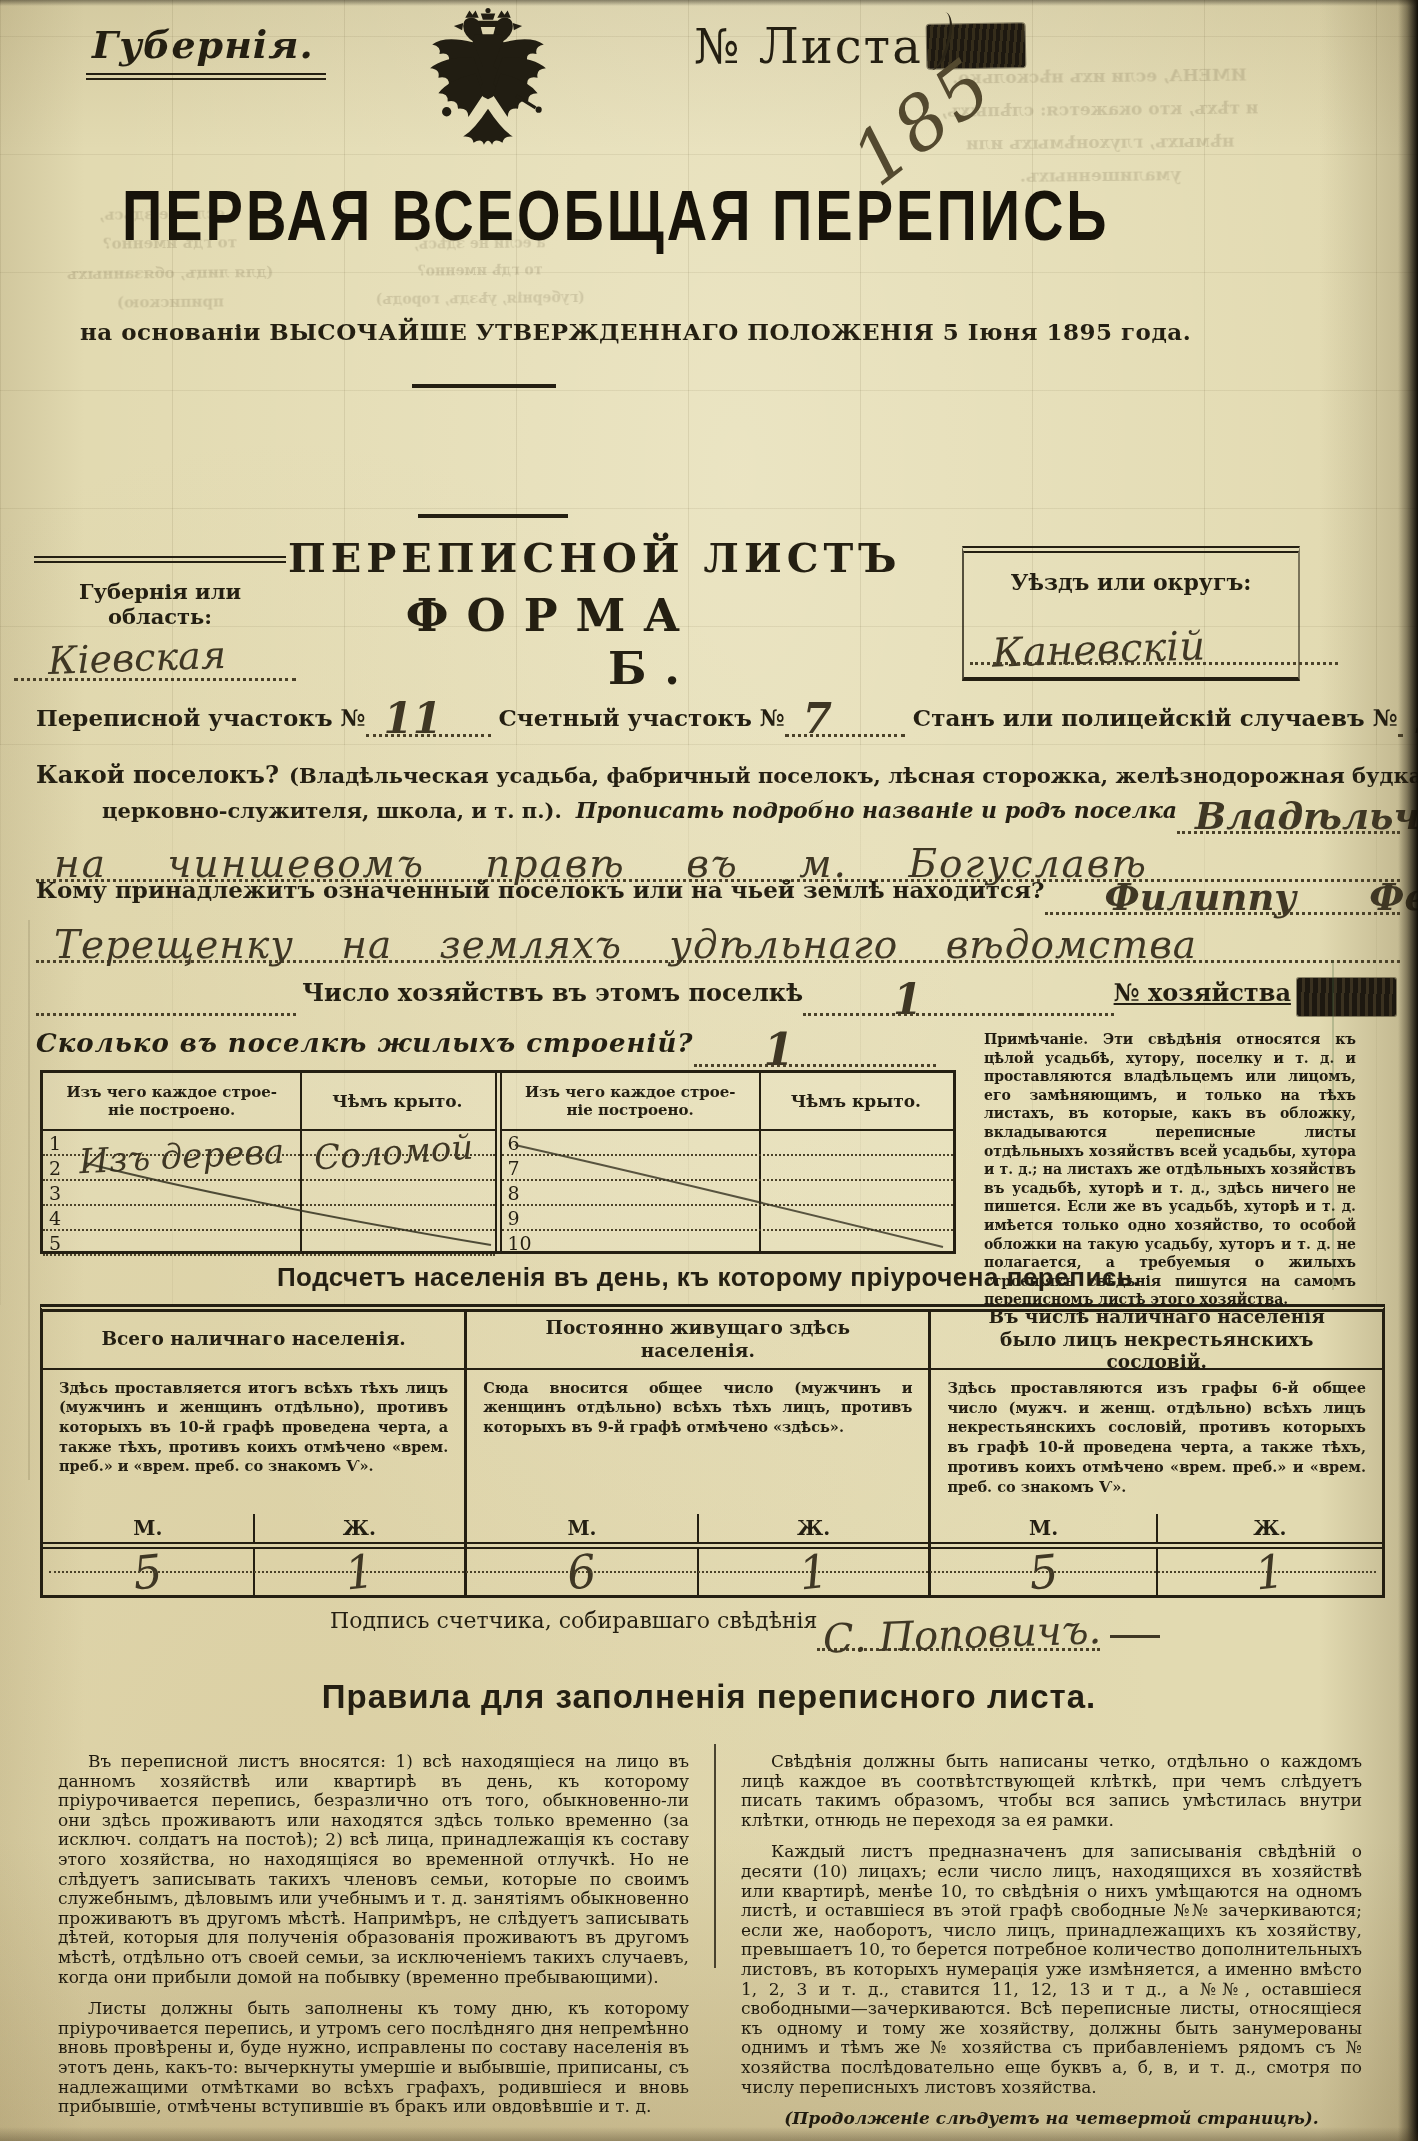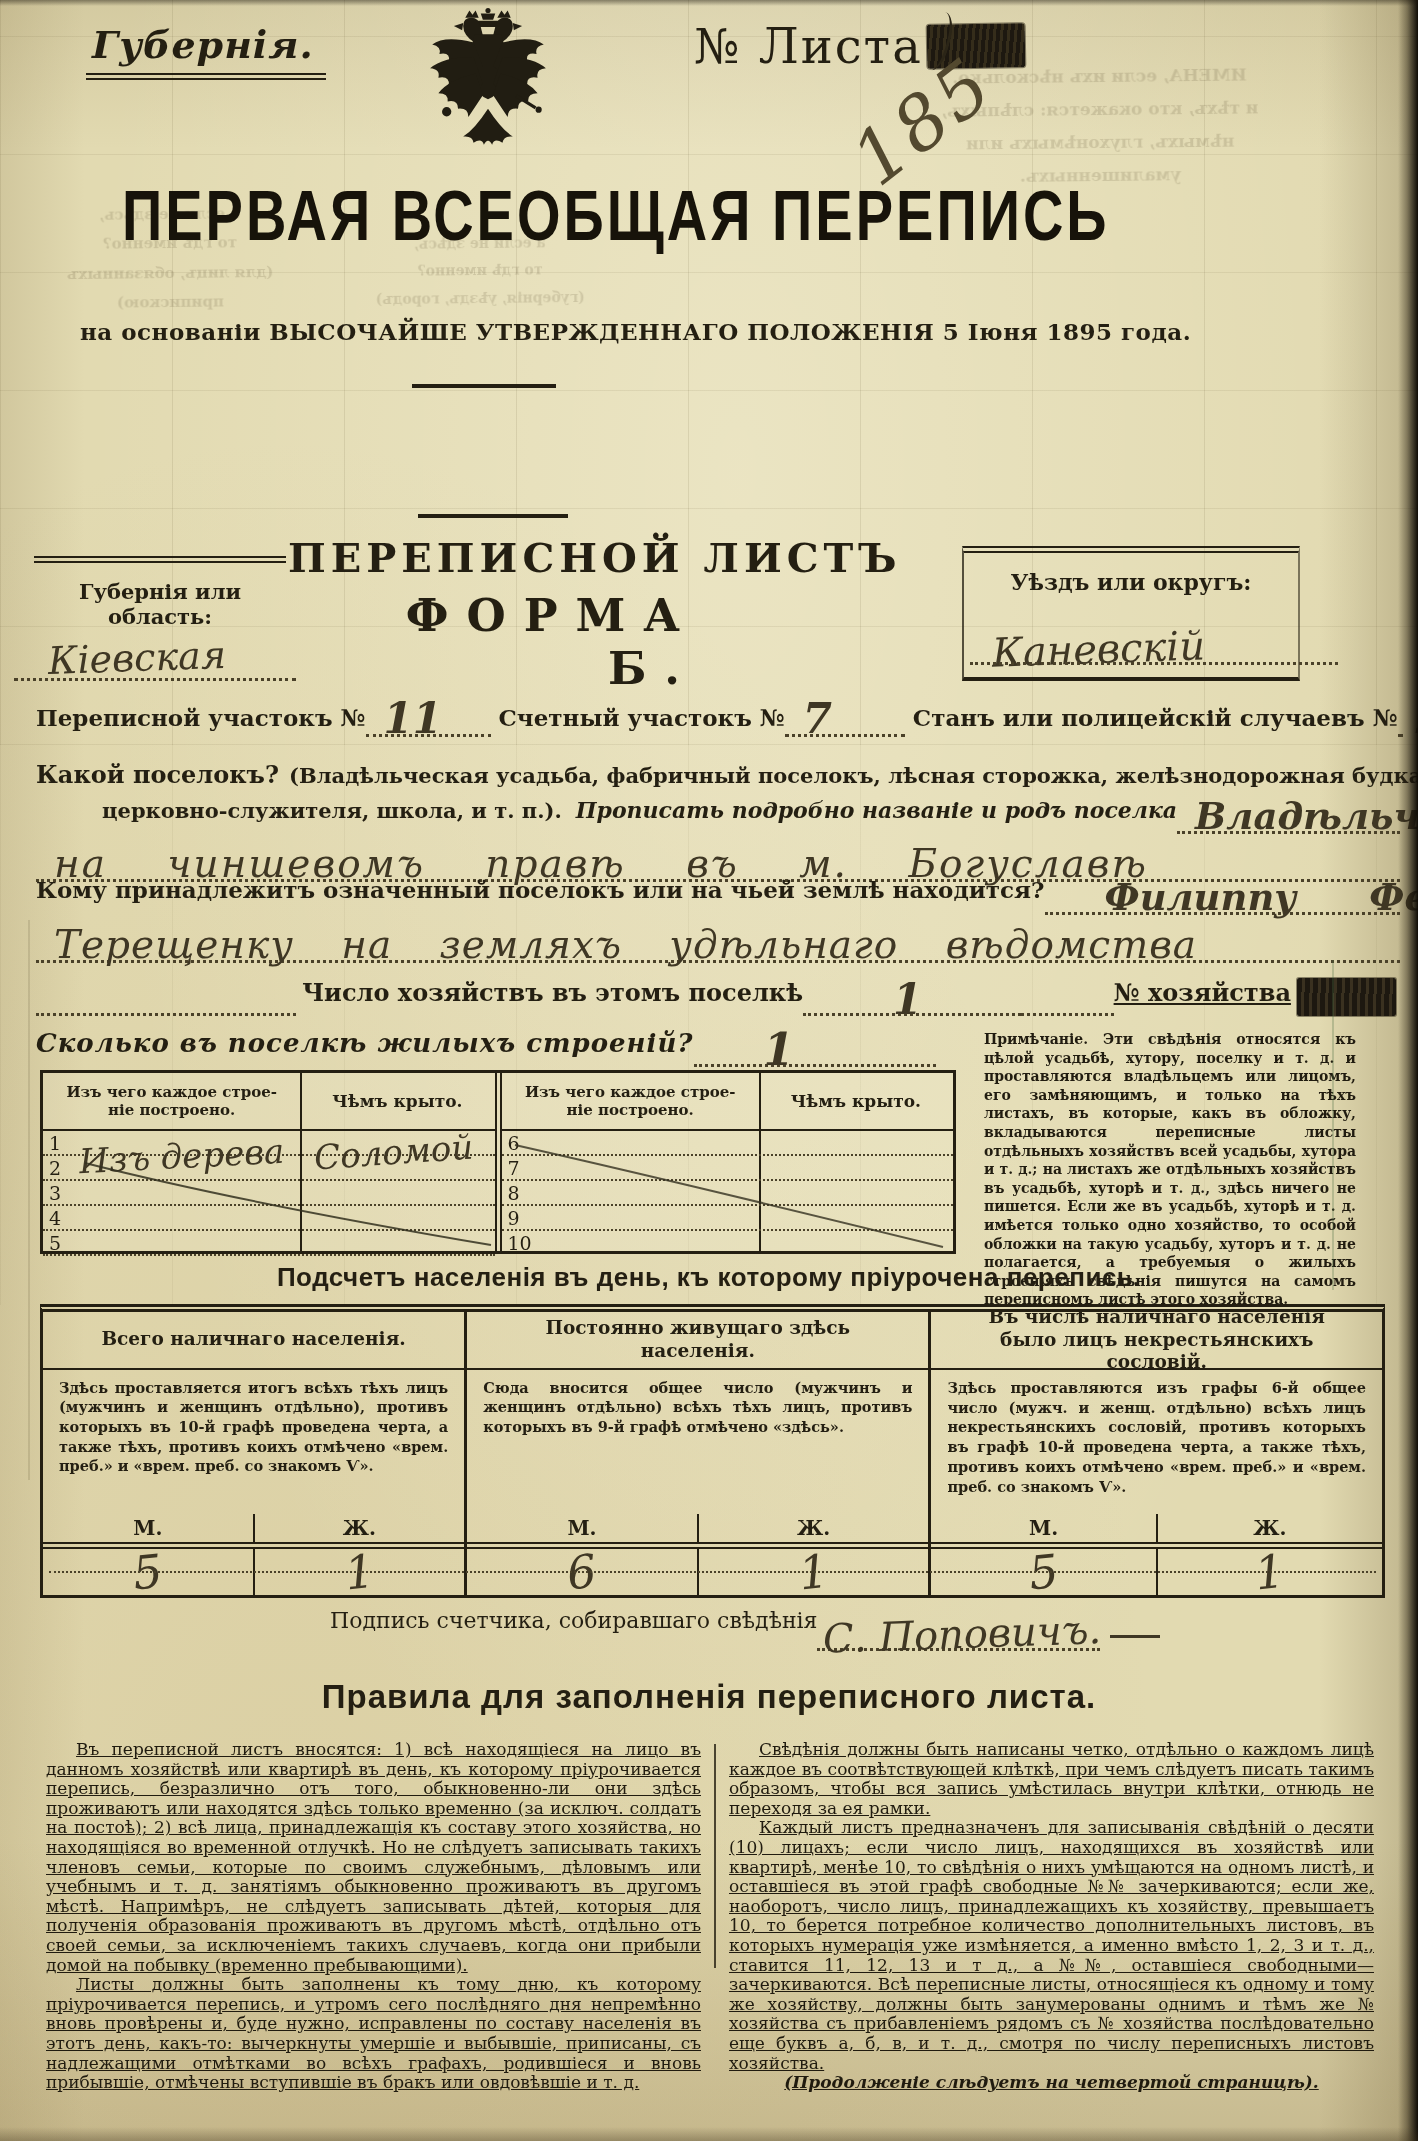--- a/index.html
+++ b/index.html
@@ -193,21 +193,21 @@
   .sig-row{left:330px;top:1608px;width:770px;font-size:22px;}
   .sig-row .fill{width:330px;height:40px;}
   .sig-row .fill-hw{font-size:40px;bottom:-6px;left:6px;transform:rotate(-2deg);}
   .sig-dash{position:absolute;right:-60px;bottom:10px;width:50px;border-top:3px solid var(--hw);}
 
   
   .rules-title{position:absolute;left:0;top:1678px;width:1418px;text-align:center;
     font-family:"Liberation Sans", sans-serif;font-weight:700;font-size:33px;letter-spacing:1px;}
   .rules{position:absolute;left:46px;top:1740px;width:1328px;display:flex;}
   .rcol{font-size:17px;line-height:19.6px;text-align:justify;color:#201b0f;}
-  .rcol p{margin:0;text-indent:30px;text-decoration:underline;}
+  .rcol p{margin:12px;text-indent:30px;}
   .rcol-left{width:655px;}
   .rdivider{width:2px;background:rgba(36,31,18,.8);height:224px;margin:4px 13px 0 13px;}
   .rcol-right{flex:1;}
   .rclosing{margin-top:6px;text-align:center;font-style:italic;font-weight:700;text-indent:0 !important;}
 </style>
 </head>
 <body>
 
 <div class="page">
 

